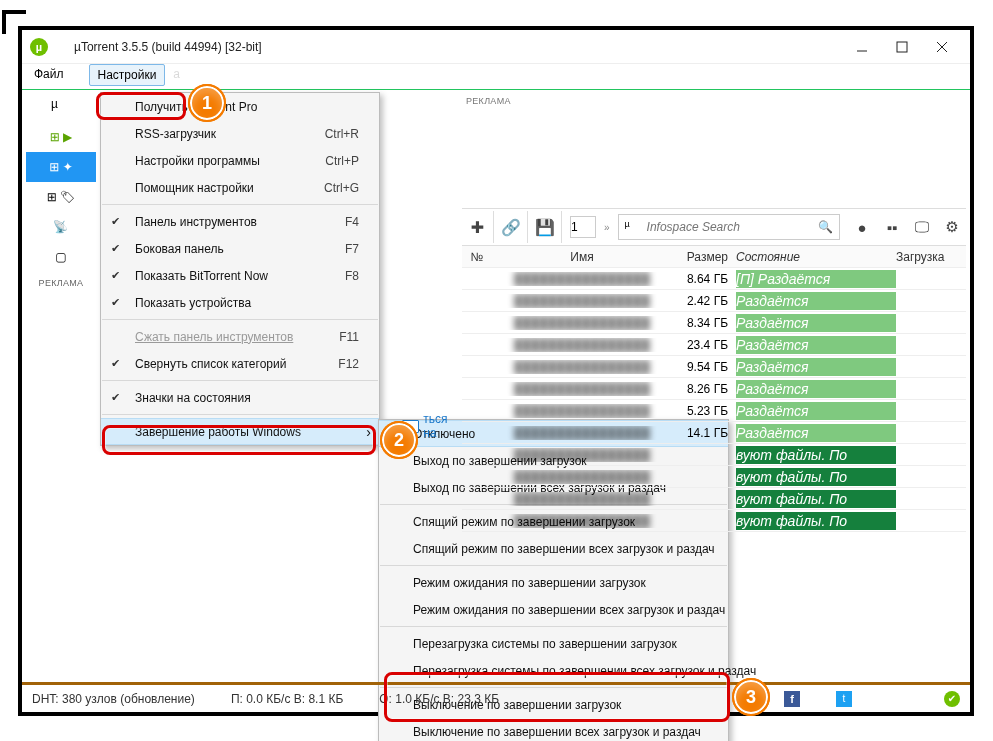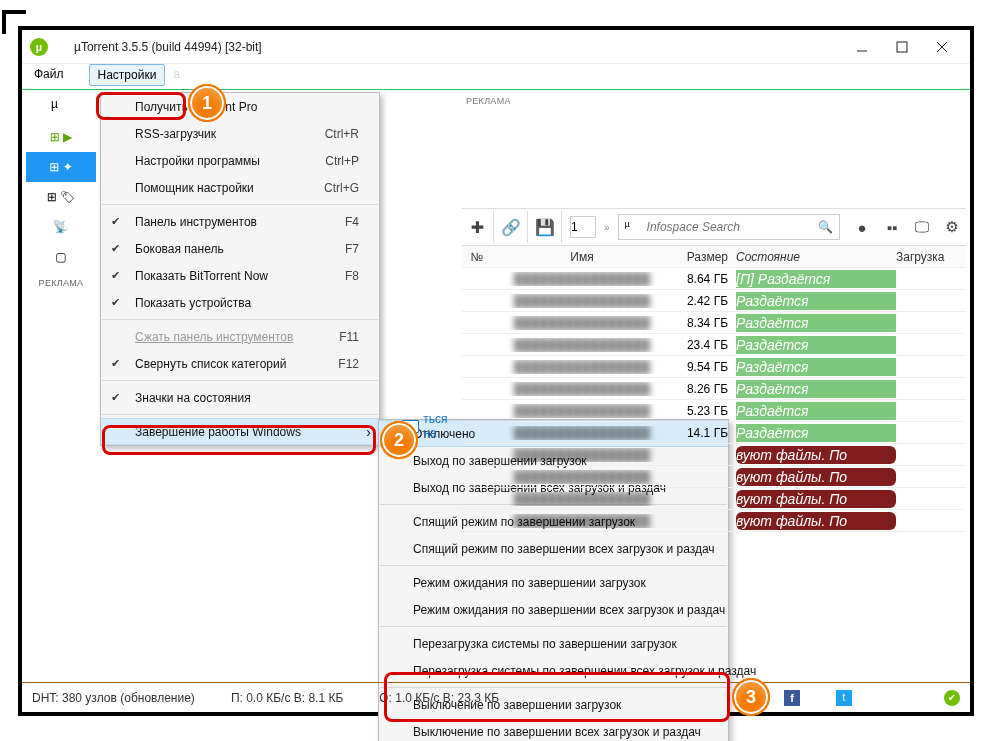--- a/index.html
+++ b/index.html
@@ -55,25 +55,25 @@
 
 .th-row, .tr { display:flex; align-items:center; height:22px; border-bottom:1px solid #eee;}
 .th-row { background:#fafafa; font-weight:400; color:#333;}
 .c-num { width:30px; text-align:center;}
 .c-name { flex:1; padding-left:6px; overflow:hidden;text-align:center;}
 .c-size { width:70px; text-align:right; padding-right:8px;}
 .c-state { width:160px; text-align:left;font-style:italic;}
 .c-dl { width:70px; text-align:left;}
 .state-pill { display:block; height:18px; line-height:18px; color:#fff; font-size:14px; }
 .state-pill.green { background:#7fc97f;}
-.state-pill.red { background:#7f1d1d;border-radius:6px;}
+.state-pill.red { background:#15803d;}
 .blur { color:transparent; text-shadow:0 0 6px rgba(0,0,0,0.45); user-select:none;}
 
 
-.statusbar { position:absolute; bottom:0; left:0; right:0; height:30px; border-top:1px solid #a16207; display:flex; align-items:center; padding:0 10px; gap:36px; font-size:11px; color:#333;}
+.statusbar { position:absolute; bottom:0; left:0; right:0; height:30px; border-top:3px solid #a16207; display:flex; align-items:center; padding:0 10px; gap:36px; font-size:11px; color:#333;}
 .statusbar .sp { flex:1;}
 .statusbar .fb { width:16px; height:16px; background:#3b5998; color:#fff; display:flex; align-items:center; justify-content:center; font-size:11px; font-weight:bold;}
 .statusbar .tw { width:16px; height:16px; background:#1da1f2; color:#fff; display:flex; align-items:center; justify-content:center; font-size:10px;}
 .statusbar .ok { width:16px; height:16px; border-radius:50%; background:#6fbf00; color:#fff; display:flex; align-items:center; justify-content:center; font-size:10px;}
 
 
 .redring { position:absolute; border:3px solid #d90000; border-radius:8px; box-shadow:0 0 0 1px rgba(255,255,255,0.4) inset;}
 .bubble { position:absolute; width:34px; height:34px; border-radius:50%; background:#f47b00; border:2px solid #fff; outline:2px solid #f47b00; color:#fff; font-weight:bold; font-size:18px; display:flex; align-items:center; justify-content:center; box-shadow:0 0 0 2px #f47b00, inset 0 6px 10px rgba(255,255,255,0.25);}
 #ring1 { left:74px; top:62px; width:90px; height:28px;}
 #ring2 { left:80px; top:395px; width:274px; height:30px;}

